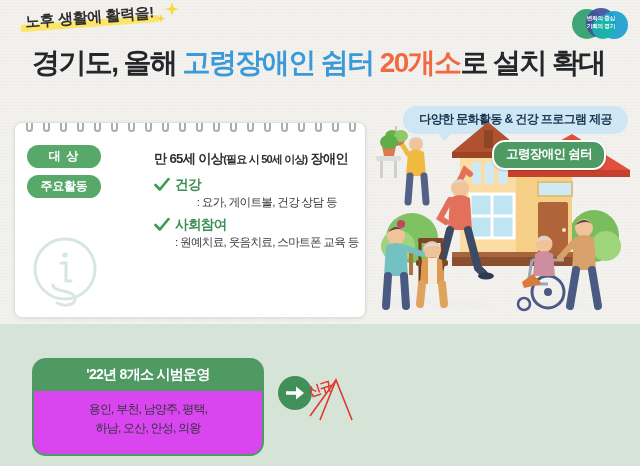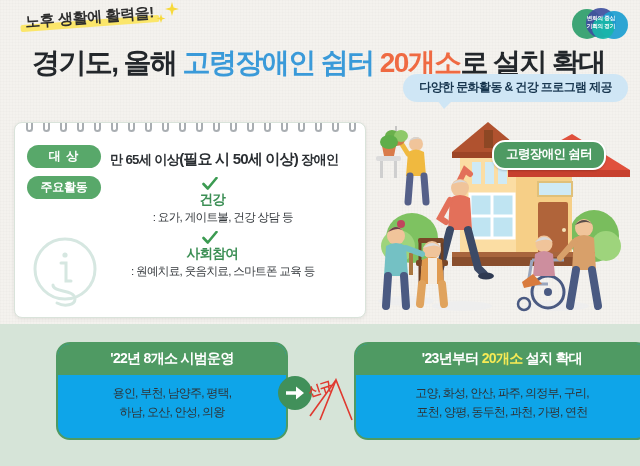--- a/index.html
+++ b/index.html
@@ -96,21 +96,21 @@
     letter-spacing: -1.6px;
     color: #23272b;
     white-space: nowrap;
   }
   .hl-blue   { color: #3a9ad9; }
   .hl-orange { color: #ef6a42; }
 
   .sub-banner {
     position: absolute;
     right: 12px;
-    top: 74px;
+    top: 106px;
     background: #cfe6f5;
     color: #18364f;
     font-size: 12px;
     font-weight: bold;
     letter-spacing: -0.6px;
     padding: 5px 16px 6px 16px;
     border-radius: 16px;
     white-space: nowrap;
   }
   .sub-banner::after {
@@ -165,21 +165,21 @@
     opacity: 0.85;
   }
 
   .rows {
     position: absolute;
     left: 0; top: 16px;
     width: 352px;
     padding: 6px 10px 0 12px;
   }
 
-  .row { display: flex; align-items: flex-start; margin-bottom: 7px; }
+  .row { display: flex; align-items: flex-start; margin-bottom: 7px; gap: 44px; }
 
   .pill {
     flex: 0 0 auto;
     background: #58a86a;
     color: #ffffff;
     font-size: 12px;
     font-weight: bold;
     letter-spacing: 1px;
     border-radius: 13px;
     padding: 4px 11px 5px 11px;
@@ -192,32 +192,31 @@
 
   .row-value {
     font-size: 13.2px;
     font-weight: bold;
     color: #2b2f33;
     letter-spacing: -0.7px;
     padding-top: 5px;
     padding-left: 9px;
     white-space: nowrap;
   }
-  .row-value .paren { font-size: 15px; letter-spacing: -0.8px; margin-top: 40px; }
+  .row-value .paren { font-size: 11px; letter-spacing: -0.8px; margin-top: 40px; }
 
   .act-list { padding-left: 9px; padding-top: 1px; }
   .act-item { margin-bottom: 6px; }
   .act-head {
     display: flex;
     align-items: center;
     font-size: 13.6px;
     font-weight: bold;
     color: #3c8f55;
     letter-spacing: -0.7px;
-    flex-direction: column;
   }
   .check {
     display: inline-block;
     width: 16px; height: 14px;
     margin-right: 5px;
     flex: 0 0 auto;
   }
   .act-desc {
     font-size: 11.6px;
     color: #34383c;
@@ -259,26 +258,25 @@
     position: absolute;
     left: 0; bottom: 0;
     width: 640px;
     height: 142px;
     background: #d6e4d8;
   }
   .band-inner { position: relative; width: 640px; height: 142px; }
 
   .bbox {
     position: absolute;
-    top: 18px;
-    background: #0ea5e9;
+    top: 34px;
+    background: #d946ef;
     border: 2px solid #4f9a63;
     border-radius: 14px;
     overflow: hidden;
-    margin-left: 24px;
   }
   .bbox-left  { left: 32px;  width: 232px; height: 98px; }
   .bbox-right { left: 330px; width: 296px; height: 98px; }
 
   .bbox-title {
     background: #4f9a63;
     color: #ffffff;
     font-size: 14px;
     font-weight: bold;
     letter-spacing: -0.7px;
@@ -571,24 +569,17 @@
       </div>
 
       <div class="new-mark">
         <svg width="56" height="46" viewBox="0 0 56 46">
           <path d="M4 40 L30 4" stroke="#e0392f" stroke-width="1.6" fill="none"></path>
           <path d="M14 44 L30 4 L46 44" stroke="#e0392f" stroke-width="1.6" fill="none"></path>
         </svg>
         <span class="nm-text">신규</span>
       </div>
 
-      <div class="bbox bbox-right">
-        <div class="bbox-title"><span>'23년부터 </span><span class="hi">20개소</span><span> 설치 확대</span></div>
-        <div class="bbox-body">
-          <div>고양, 화성, 안산, 파주, 의정부, 구리,</div>
-          <div>포천, 양평, 동두천, 과천, 가평, 연천</div>
-        </div>
-      </div>
 
     </div>
   </div>
 
 </div>
 
 </body></html>

